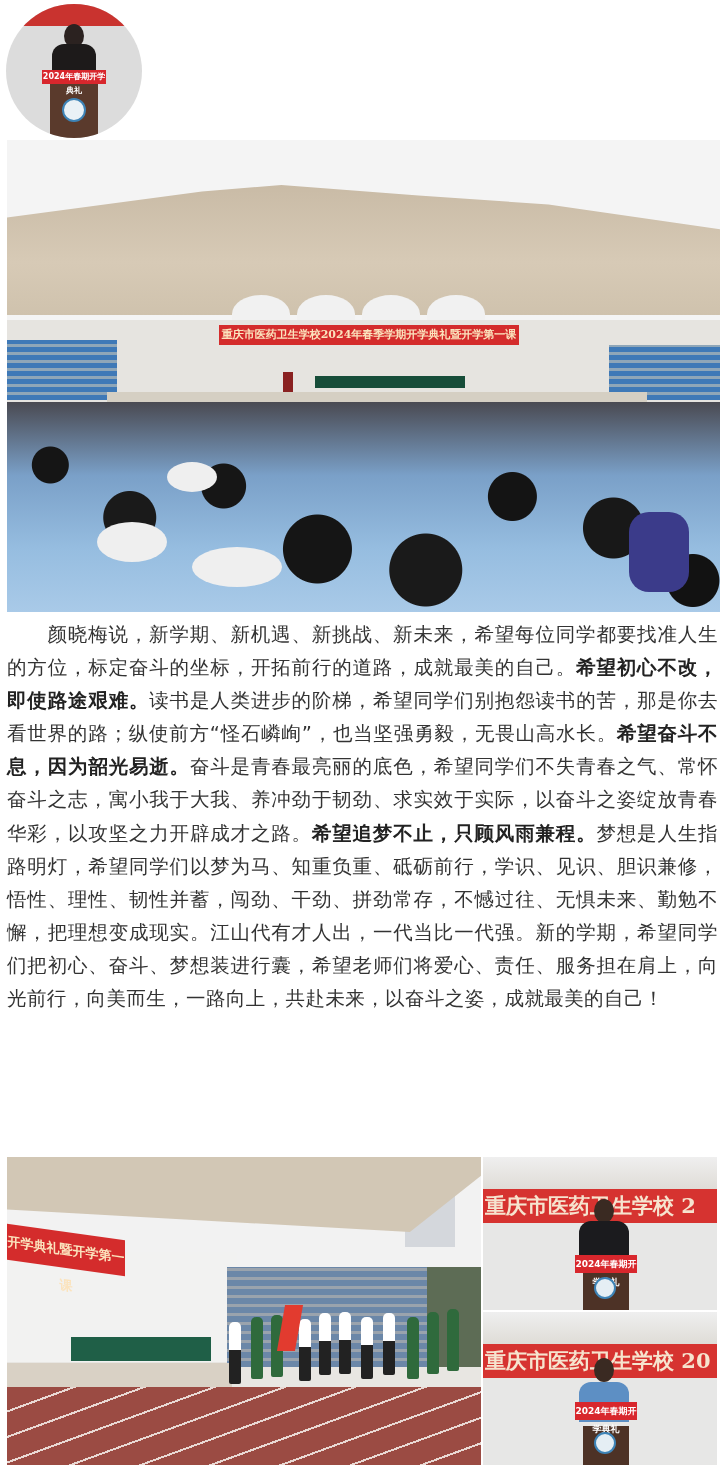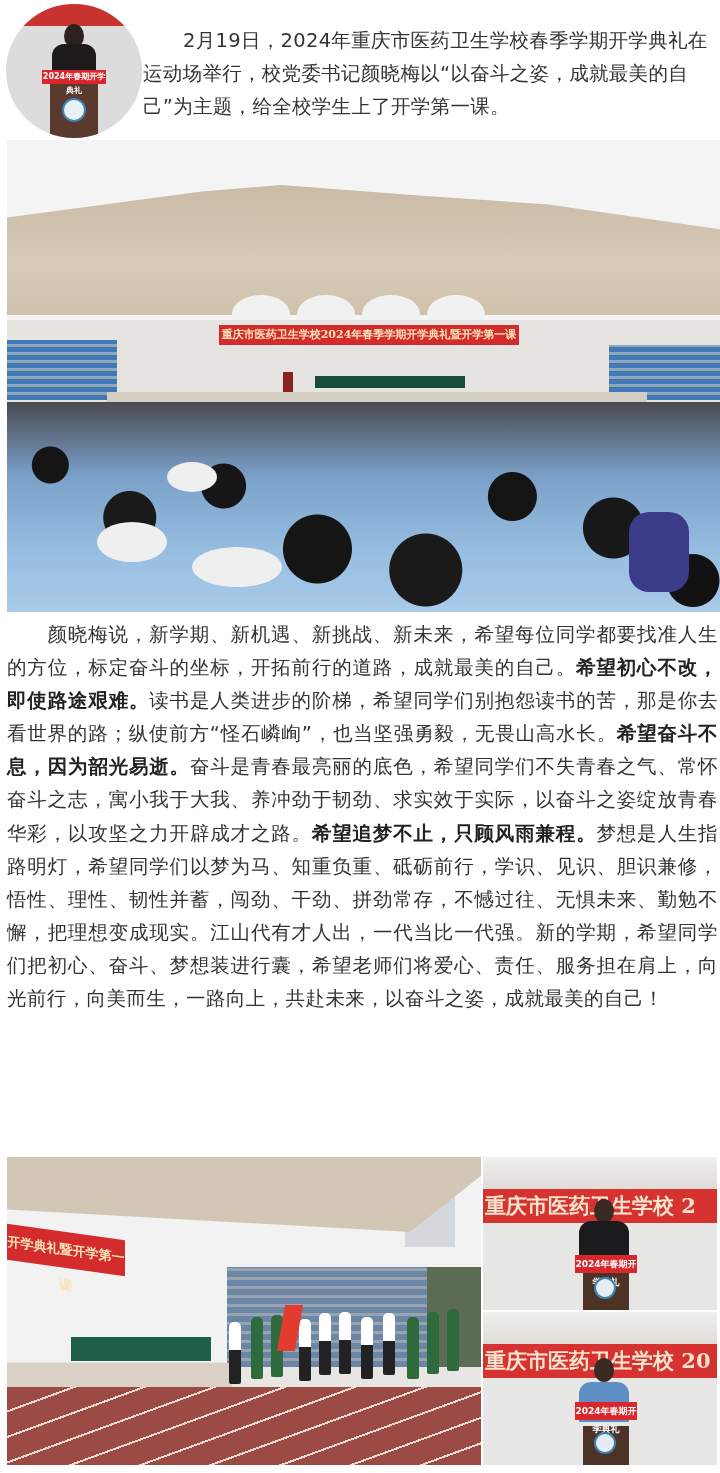--- a/index.html
+++ b/index.html
@@ -90,21 +90,20 @@
 
 <div class="intro">
   <div class="avatar">
     <div class="banner-top"></div>
     <div class="person-head"></div>
     <div class="person-body"></div>
     <div class="podium"></div>
     <div class="podium-sign">2024年春期开学典礼</div>
     <div class="podium-logo"></div>
   </div>
-  <div class="intro-text"><span class="indent"></span><span>2月19日，2024年重庆市医药卫生学校春季学期开学典礼在运动场举行，校党委书记颜晓梅以“以奋斗之姿，成就最美的自己”为主题，给全校学生上了开学第一课。</span></div>
 </div>
 
 <div class="photo photo-main">
   <div class="sky"></div>
   <div class="canopy"></div>
   <div class="canopy-arch" style="left:225px"></div>
   <div class="canopy-arch" style="left:290px"></div>
   <div class="canopy-arch" style="left:355px"></div>
   <div class="canopy-arch" style="left:420px"></div>
   <div class="stand-wall"></div>

